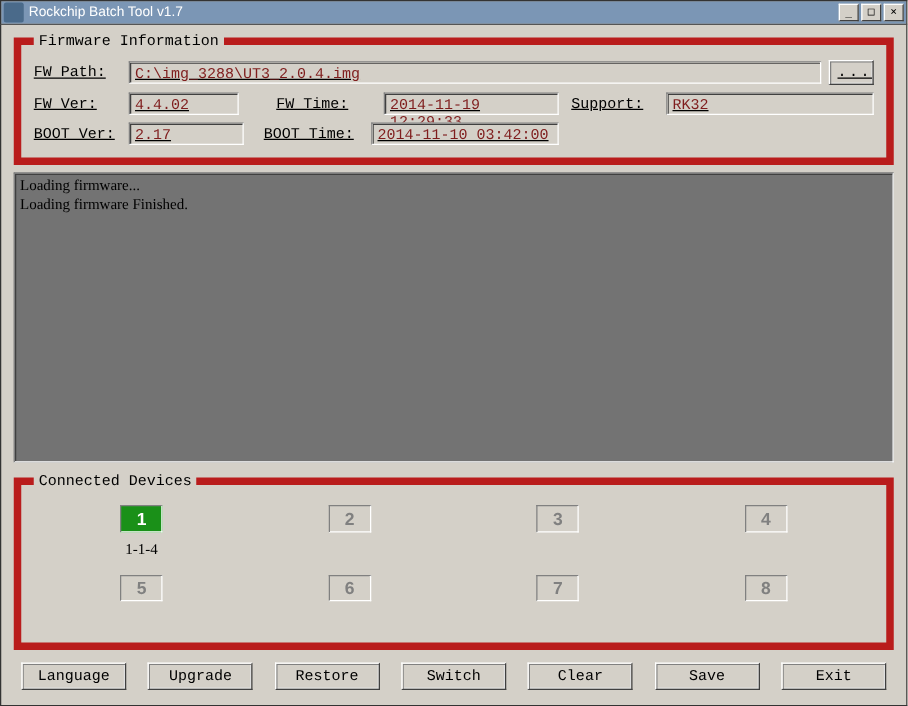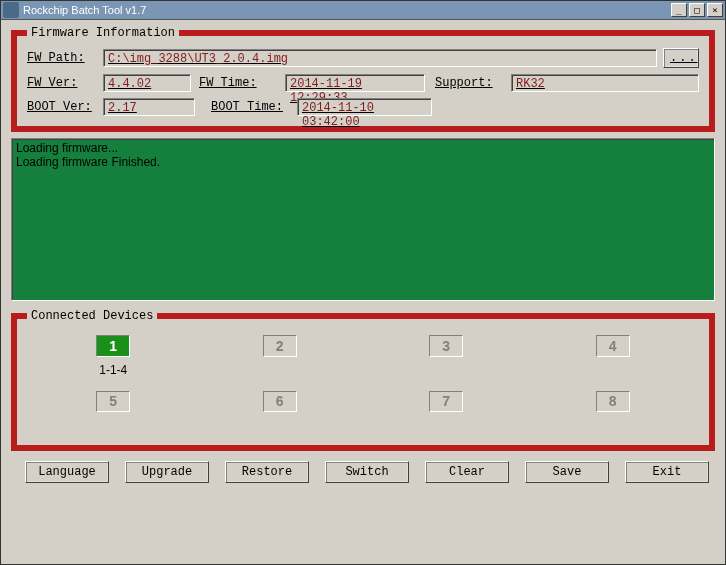--- a/index.html
+++ b/index.html
@@ -95,29 +95,29 @@
   padding: 2px 6px;
   cursor: pointer;
   text-align: center;
 }
 .browse-btn {
   width: 36px;
   height: 20px;
   letter-spacing: 2px;
 }
 .log {
-  background: #15803d;
+  background: #737373;
   border-top: 1px solid #808080;
   border-left: 1px solid #808080;
   border-right: 1px solid #fff;
   border-bottom: 1px solid #fff;
   box-shadow: inset 1px 1px 0 #404040;
-  height: 163px;
+  height: 232px;
   padding: 2px 4px;
-  font-family: Liberation Sans, sans-serif;
+  font-family: Liberation Serif, serif;
   font-size: 12px;
   white-space: pre;
   overflow: hidden;
   margin-top: 2px;
 }
 .devices {
   display: grid;
   grid-template-columns: repeat(4, 1fr);
   grid-template-rows: 50px 40px;
   gap: 6px 10px;
@@ -144,28 +144,28 @@
   border-left: 1px solid #808080;
   border-right: 1px solid #fff;
   border-bottom: 1px solid #fff;
 }
 .devbox.active {
   background: #1a9018;
   color: #fff;
 }
 .devlabel {
   margin-top: 6px;
-  font-family: Liberation Sans, sans-serif;
+  font-family: Liberation Serif, serif;
   font-size: 12px;
   height: 14px;
 }
 .bottom-buttons {
   display: flex;
   gap: 16px;
-  justify-content: flex-end;
+  justify-content: space-between;
   padding: 4px 6px 0 6px;
 }
 .bottom-buttons .raised-btn {
   flex: 1;
   height: 22px;
   font-family: "Courier New", monospace;
   font-size: 12px;
   line-height: 16px;
   max-width: 84px;
 }
@@ -189,33 +189,33 @@
     <div class="row">
       <span class="label mono">FW Path:</span>
       <div class="sunken mono" style="flex:1">C:\img_3288\UT3_2.0.4.img</div>
       <div class="raised-btn browse-btn mono">...</div>
     </div>
 
     <div class="row">
       <span class="label mono">FW Ver:</span>
       <div class="sunken mono" style="width:88px">4.4.02</div>
 
-      <span class="label mono" style="width:80px;margin-left:2px">FW Time:</span>
+      <span class="label mono" style="width:80px;margin-left:24px">FW Time:</span>
       <div class="sunken mono" style="width:140px">2014-11-19 12:29:33</div>
 
       <span class="label mono" style="width:70px;margin-left:4px">Support:</span>
       <div class="sunken mono" style="flex:1">RK32</div>
     </div>
 
     <div class="row" style="margin-bottom:0">
       <span class="label mono">BOOT Ver:</span>
       <div class="sunken mono" style="width:92px">2.17</div>
 
       <span class="label mono" style="width:80px;margin-left:10px">BOOT Time:</span>
-      <div class="sunken mono" style="width:135px">2014-11-10 03:42:00</div>
+      <div class="sunken mono" style="width:150px">2014-11-10 03:42:00</div>
     </div>
   </fieldset>
 
   <div class="log">Loading firmware...
 Loading firmware Finished.</div>
 
   <fieldset style="margin-top:8px">
     <legend>Connected Devices</legend>
     <div class="devices" id="devices-grid">
         <div class="devslot">

